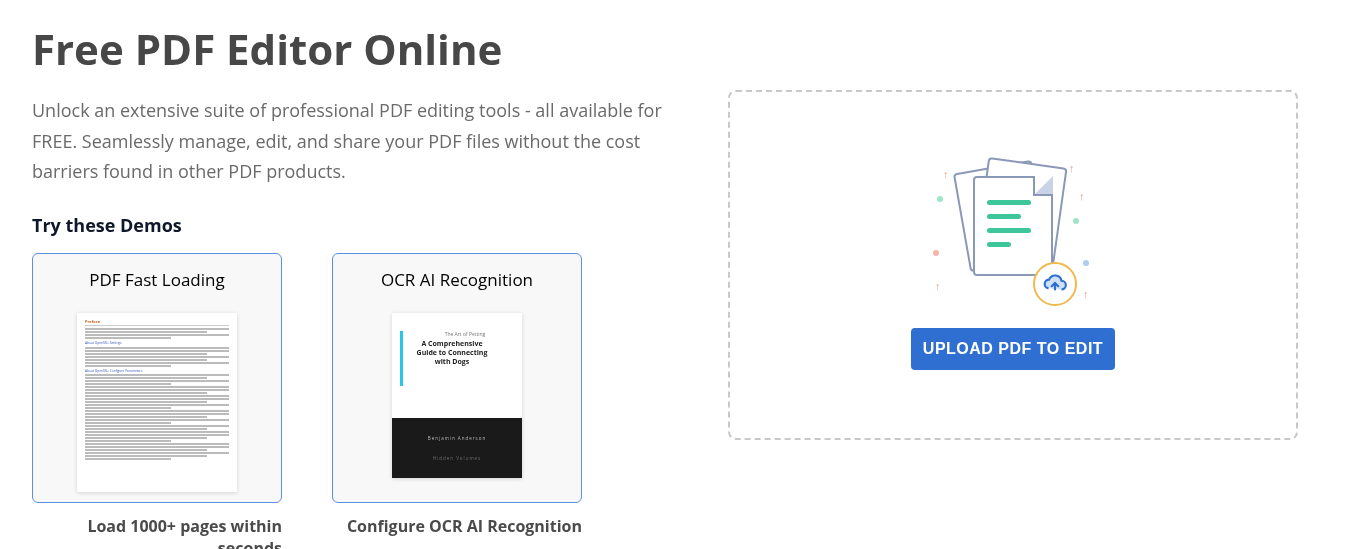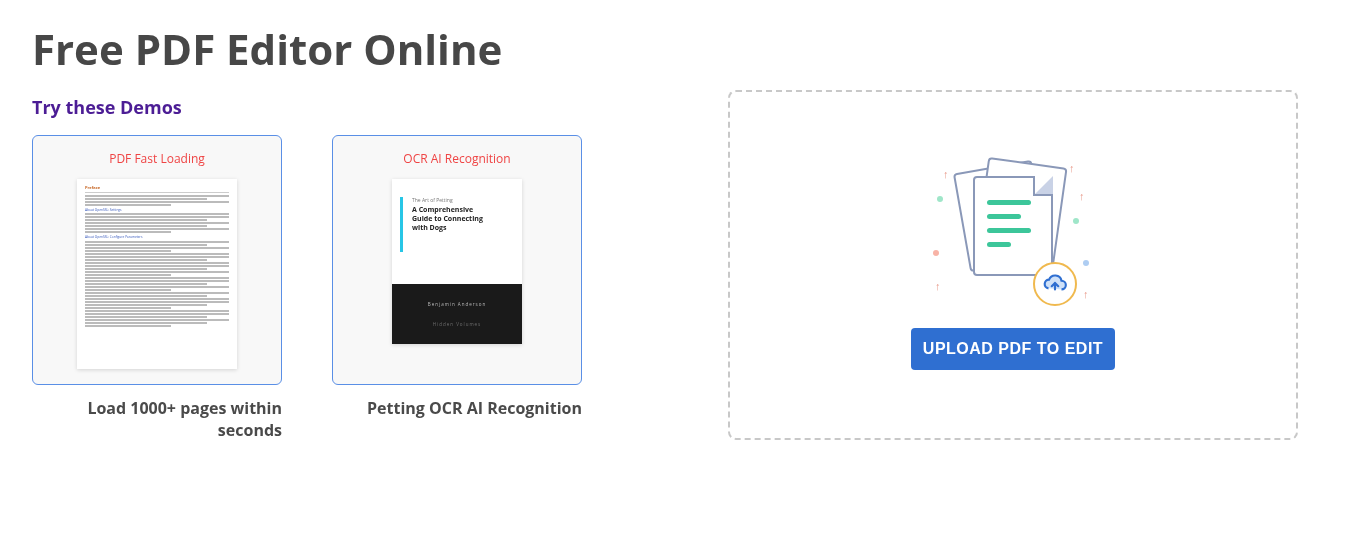--- a/index.html
+++ b/index.html
@@ -31,21 +31,21 @@
   .subtitle {
     font-size: 18px;
     line-height: 1.7;
     color: #6a6a6a;
     margin-bottom: 26px;
     max-width: 640px;
   }
   .demos-heading {
     font-size: 18px;
     font-weight: 700;
-    color: #4c1d95;
+    color: #0f172a;
     margin-bottom: 16px;
   }
   .demos {
     display: flex;
     gap: 50px;
   }
   .demo-card {
     width: 250px;
     cursor: pointer;
   }
@@ -53,23 +53,23 @@
     border: 1.5px solid #5a8fe6;
     border-radius: 6px;
     background: #f8f8f8;
     height: 250px;
     padding: 14px 0 10px;
     display: flex;
     flex-direction: column;
     align-items: center;
   }
   .demo-title {
-    font-size: 12px;
-    color: #ef4444;
-    margin-bottom: 12px;
+    font-size: 17px;
+    color: #000000;
+    margin-bottom: 22px;
   }
   .demo-preview {
     background: #fff;
     box-shadow: 0 1px 4px rgba(0,0,0,0.15);
   }
   
   .preview-doc {
     width: 160px;
     height: 190px;
     padding: 6px 8px;
@@ -88,20 +88,21 @@
     width: 130px;
     height: 165px;
     display:flex;
     flex-direction:column;
   }
   .book-top {
     flex: 1 1 auto;
     background:#fff;
     position:relative;
     padding: 18px 4px 4px 20px;
+    text-align: center;
   }
   .cyan-bar {
     position:absolute;
     left: 8px; top: 18px;
     width: 3px; height: 55px;
     background: #27c6e6;
   }
   .book-small { font-size:5px; color:#777; }
   .book-big { font-size:7px; font-weight:700; color:#222; line-height:1.3; margin-top:2px; width:80px;}
   .book-bottom {
@@ -184,20 +185,21 @@
     font-size:15px;
     color:#b8b8b8;
   }
 </style>
 </head>
 <body>
 
 <div class="wrap">
   <div class="left">
     <h1>Free PDF Editor Online</h1>
+    <p class="subtitle">Unlock an extensive suite of professional PDF editing tools - all available for FREE. Seamlessly manage, edit, and share your PDF files without the cost barriers found in other PDF products.</p>
 
     <div class="demos-heading">Try these Demos</div>
 
     <div class="demos">
 
       <div class="demo-card">
         <div class="demo-box">
           <div class="demo-title">PDF Fast Loading</div>
           <div class="demo-preview preview-doc">
             <div class="p-title">Preface</div>
@@ -256,21 +258,21 @@
               <div class="cyan-bar"></div>
               <div class="book-small">The Art of Petting</div>
               <div class="book-big">A Comprehensive Guide to Connecting with Dogs</div>
             </div>
             <div class="book-bottom">
               <span>Benjamin Anderson</span>
               <span style="opacity:.5">Hidden Volumes</span>
             </div>
           </div>
         </div>
-        <div class="demo-caption">Petting OCR AI Recognition</div>
+        <div class="demo-caption">Configure OCR AI Recognition</div>
       </div>
 
     </div>
   </div>
 
   <div class="right">
     <div class="dropzone">
       <div class="dz-illus">
         <div class="paper back1"></div>
         <div class="paper back2"></div>

